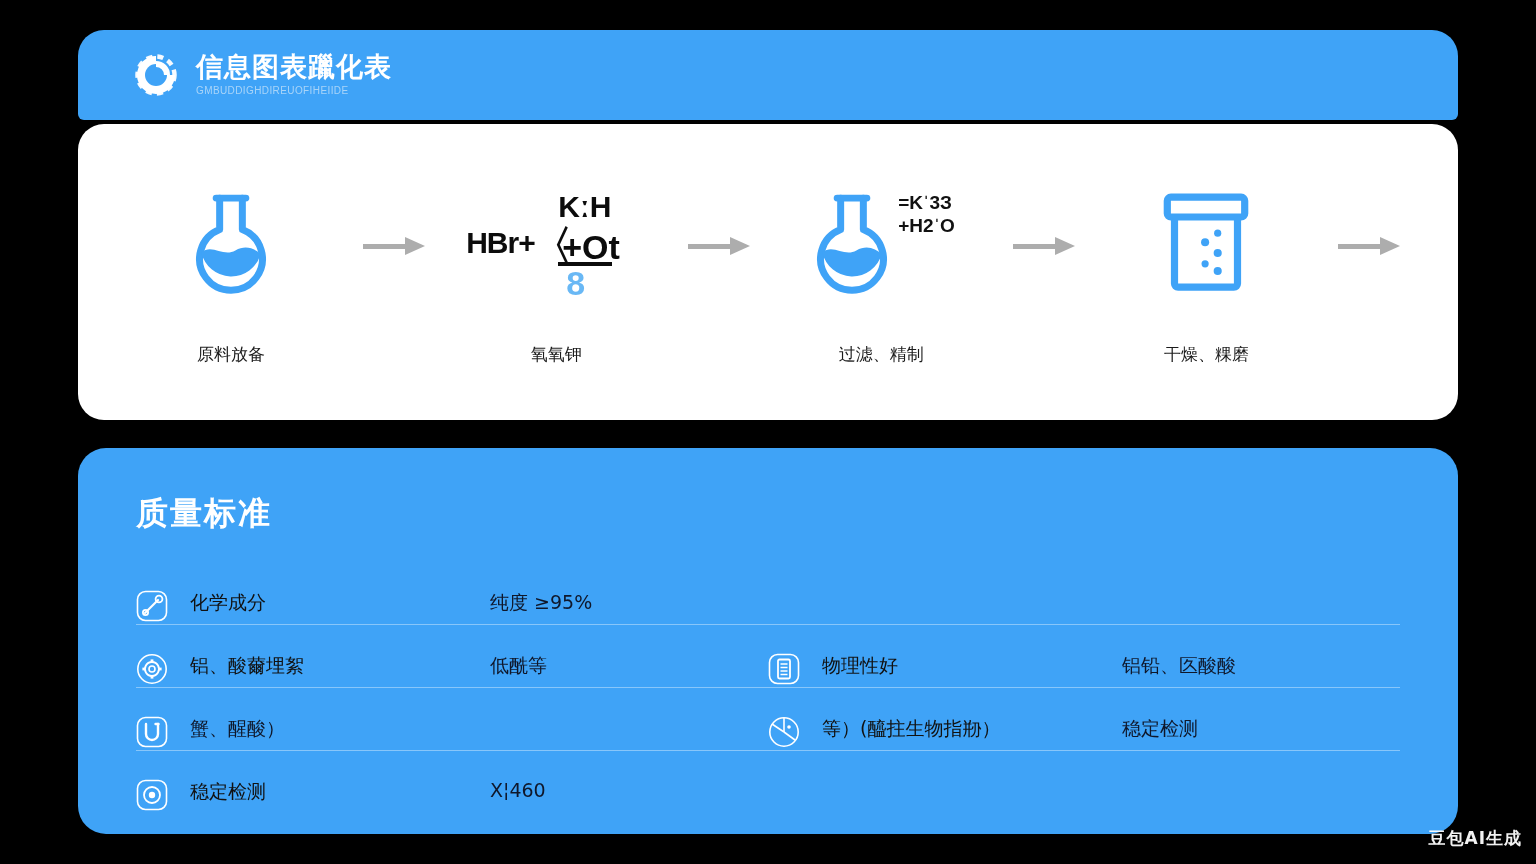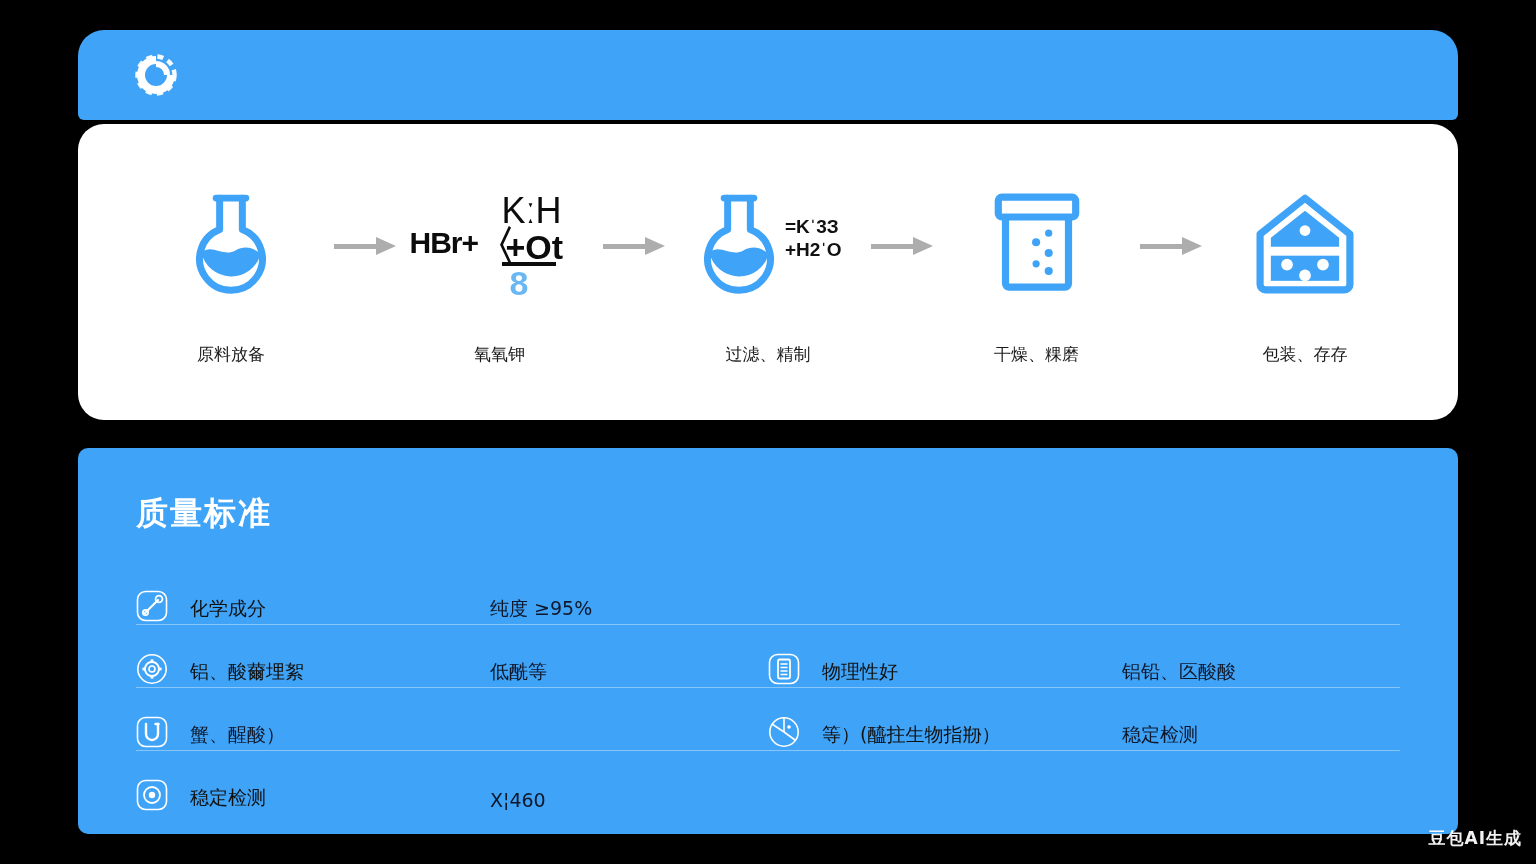--- a/index.html
+++ b/index.html
@@ -147,22 +147,22 @@
     left: 0;
     top: 42px;
     font-size: 30px;
     font-weight: bold;
     letter-spacing: -1px;
   }
   .formula .f-top {
     position: absolute;
     left: 92px;
     top: 6px;
-    font-size: 36px;
-    font-weight: normal;
+    font-size: 30px;
+    font-weight: bold;
     text-align: center;
   }
   .formula .f-mid {
     position: absolute;
     left: 96px;
     top: 44px;
     font-size: 34px;
     font-weight: bold;
   }
   .formula .f-bar {
@@ -192,53 +192,52 @@
   .result-note {
     position: absolute;
     left: 112px;
     top: 12px;
     font-size: 19px;
     font-weight: bold;
     color: #111;
     line-height: 1.25;
     white-space: nowrap;
     text-align: left;
-    margin-top: 24px;
   }
   .step-visual.with-note { position: relative; }
 
   
   .quality-card {
     position: absolute;
     left: 78px;
     top: 448px;
     width: 1380px;
     height: 386px;
     background: #3FA3F7;
-    border-radius: 10px;
+    border-radius: 28px;
     padding: 44px 58px 0 58px;
     box-sizing: border-box;
   }
   .quality-title {
     color: #FFFFFF;
     font-size: 32px;
     font-weight: bold;
     letter-spacing: 2px;
     margin: 0 0 26px 0;
   }
   .std-row {
     display: flex;
     align-items: center;
     height: 62px;
     border-bottom: 1px solid rgba(255,255,255,0.38);
   }
   .std-row.last { border-bottom: none; }
   .std-cell {
     display: flex;
-    align-items: flex-end;
+    align-items: flex-start;
     flex: 1 1 50%;
     min-width: 0;
     margin-top: 26px;
   }
   .std-icon {
     width: 32px;
     height: 32px;
     flex: 0 0 auto;
     margin-right: 22px;
   }
@@ -276,20 +275,24 @@
 <div class="canvas">
 
   <div class="header-card">
     <div class="logo-icon">
       <svg viewBox="0 0 44 44" width="44" height="44" aria-hidden="true">
         <path d="M22 3 A19 19 0 1 0 41 22 L32 22 A10 10 0 1 1 22 12 Z" fill="#FFFFFF"></path>
         <circle cx="22" cy="22" r="18.5" fill="none" stroke="#FFFFFF" stroke-width="4.5" stroke-dasharray="6 5" stroke-linecap="butt" opacity="0.95"></circle>
         <circle cx="22" cy="22" r="11" fill="#3FA3F7"></circle>
         <path d="M22 8 A14 14 0 0 1 36 22 L30 22 A8 8 0 0 0 22 14 Z" fill="#FFFFFF"></path>
       </svg>
+    </div>
+    <div class="brand-text">
+      <div class="brand-title">信息图表躐化表</div>
+      <div class="brand-sub">GMBUDDIGHDIREUOFIHEIIDE</div>
     </div>
   </div>
 
   <div class="process-card">
     <div class="process-row">
 
       <div class="step">
         <div class="step-visual">
           <svg viewBox="0 0 110 120" width="96" height="105" aria-hidden="true">
             <path d="M42 8 L42 44 A36 36 0 1 0 68 44 L68 8" fill="none" stroke="#3FA3F7" stroke-width="8" stroke-linecap="round" stroke-linejoin="round"></path>
@@ -357,34 +360,20 @@
           </svg>
         </div>
         <div class="step-label">干燥、粿磨</div>
       </div>
 
       <div class="arrow">
         <div class="shaft"></div>
           <div class="head"></div>
       </div>
 
-      <div class="step">
-        <div class="step-visual">
-          <svg viewBox="0 0 120 118" width="108" height="106" aria-hidden="true">
-            <path d="M10 48 L60 8 L110 48 L110 104 A6 6 0 0 1 104 110 L16 110 A6 6 0 0 1 10 104 Z" fill="none" stroke="#3FA3F7" stroke-width="8" stroke-linejoin="round"></path>
-            <path d="M22 52 L60 22 L98 52 L98 62 L22 62 Z" fill="#3FA3F7"></path>
-            <rect x="22" y="72" width="76" height="28" fill="#3FA3F7"></rect>
-            <circle cx="60" cy="44" r="6" fill="#FFFFFF"></circle>
-            <circle cx="40" cy="82" r="6.5" fill="#FFFFFF"></circle>
-            <circle cx="80" cy="82" r="6.5" fill="#FFFFFF"></circle>
-            <circle cx="60" cy="94" r="6.5" fill="#FFFFFF"></circle>
-          </svg>
-        </div>
-        <div class="step-label">包装、存存</div>
-      </div>
 
     </div>
   </div>
 
   <div class="quality-card">
     <div class="quality-title">质量标准</div>
 
     <div class="std-row">
       <div class="std-cell">
         <span class="std-icon">

